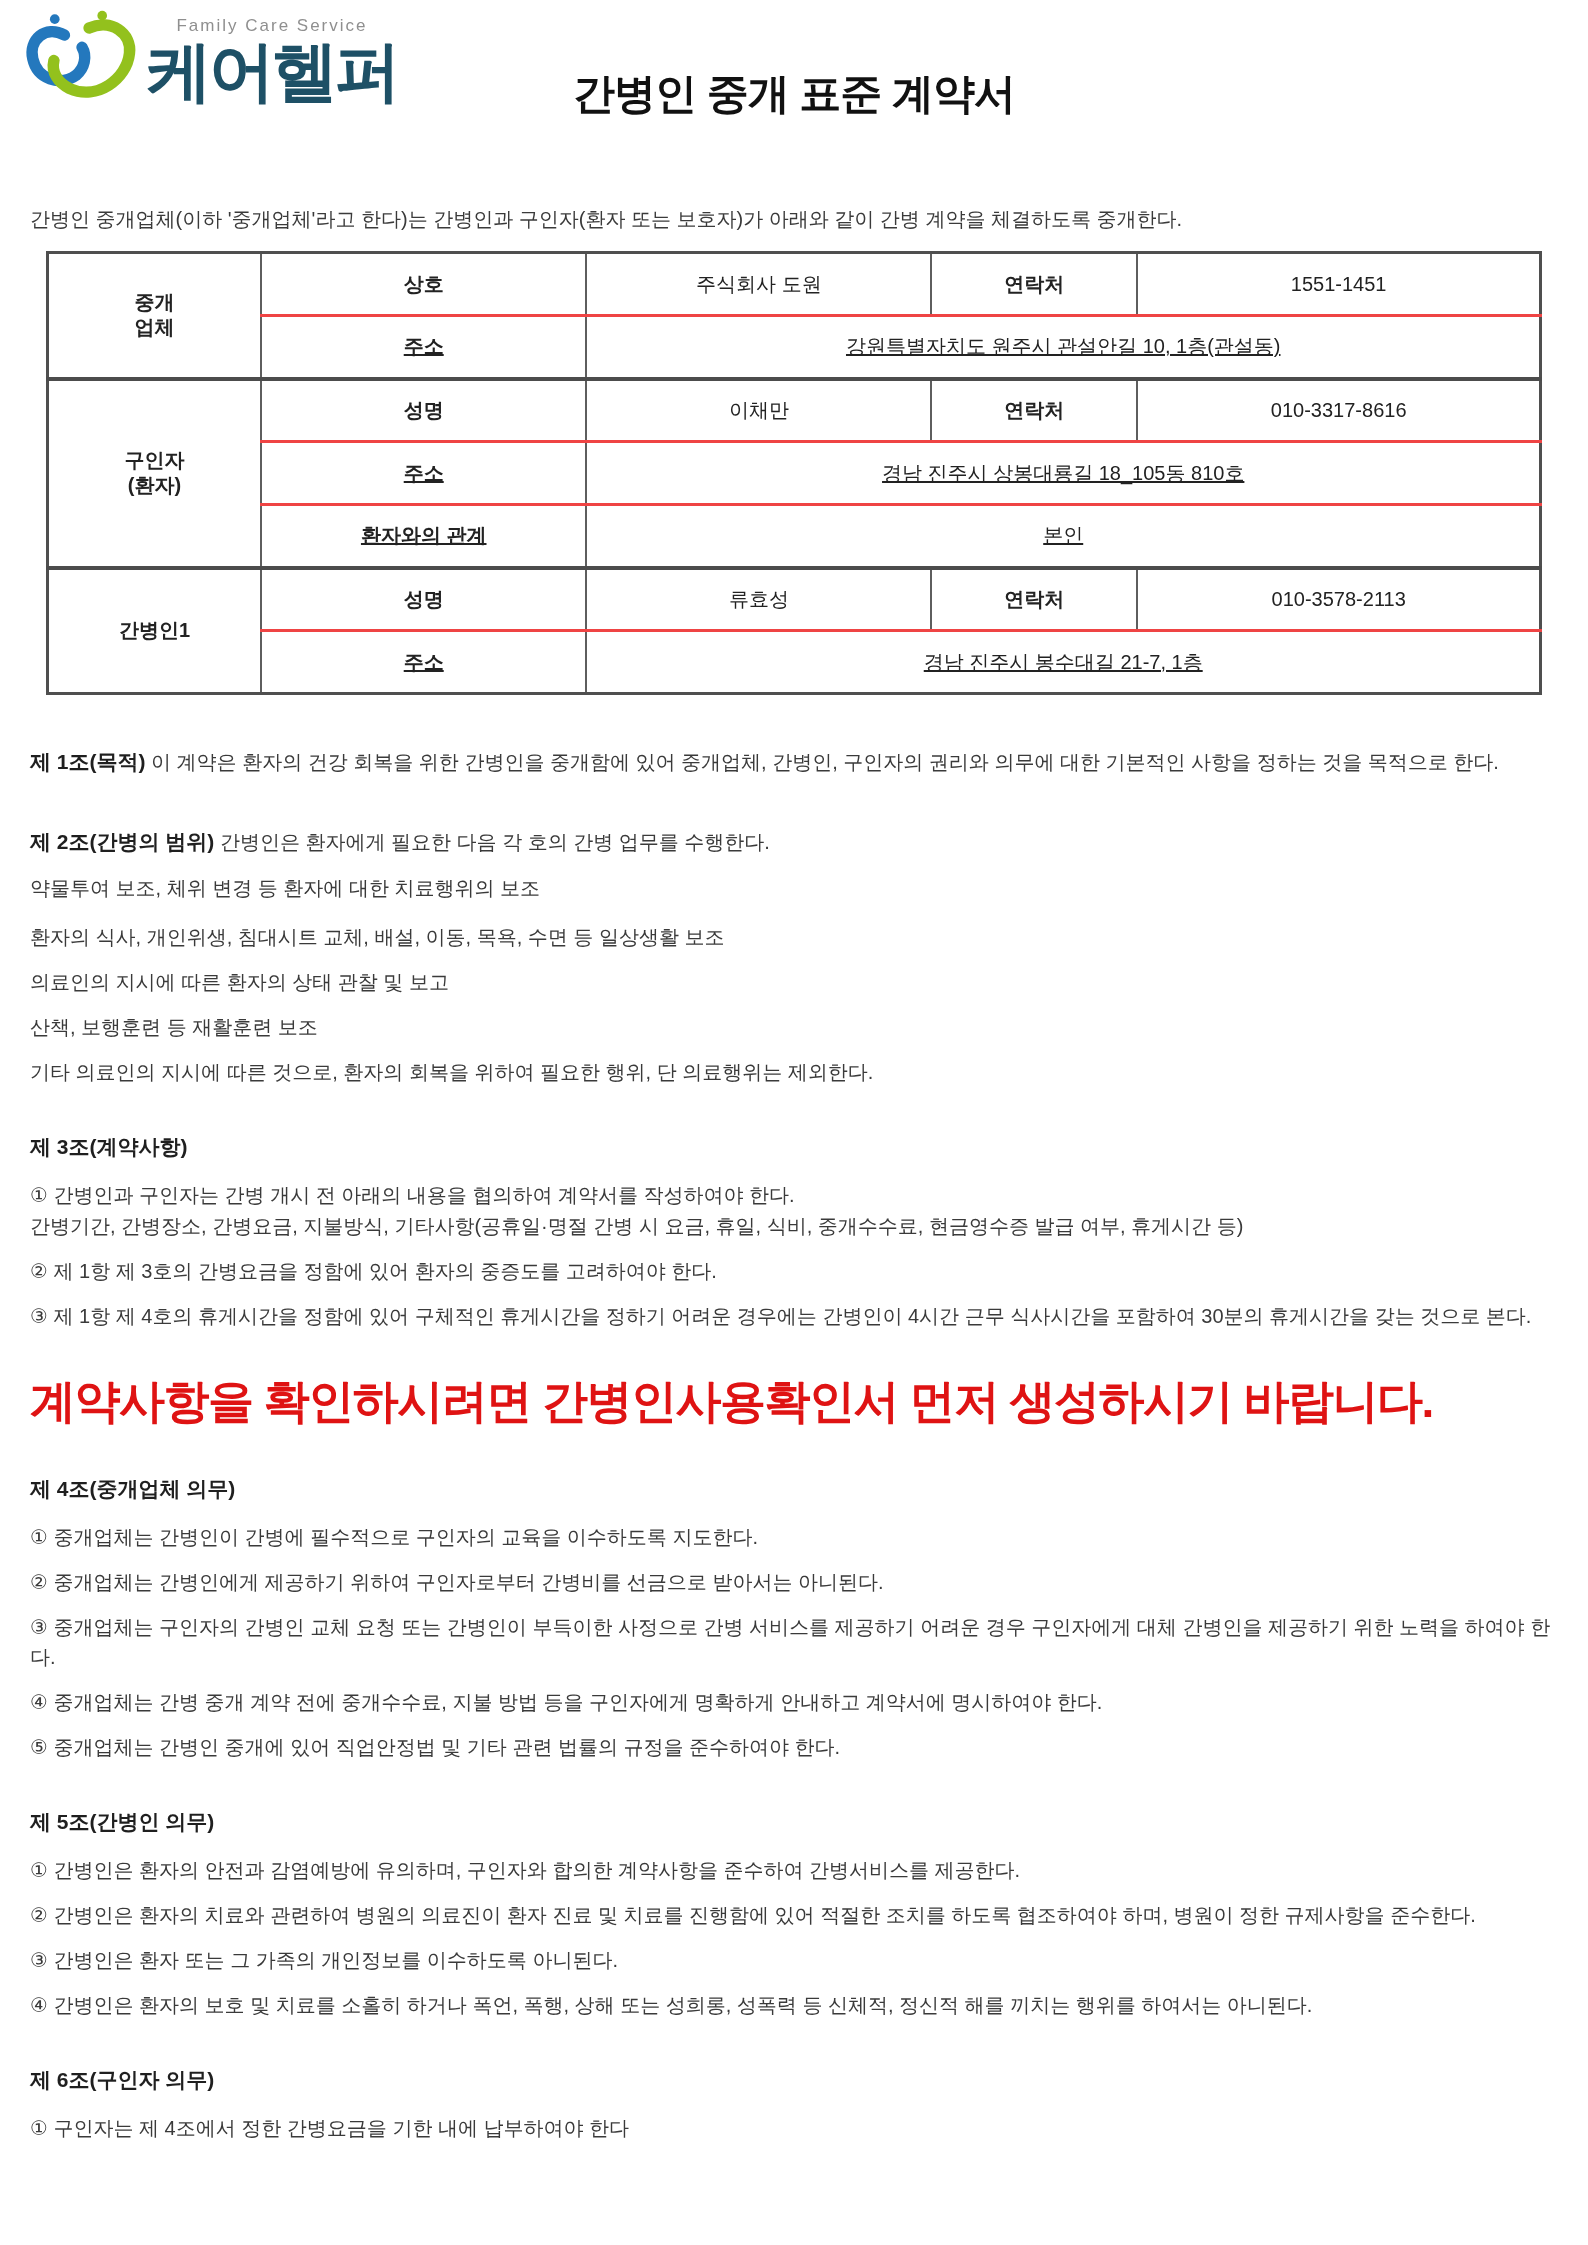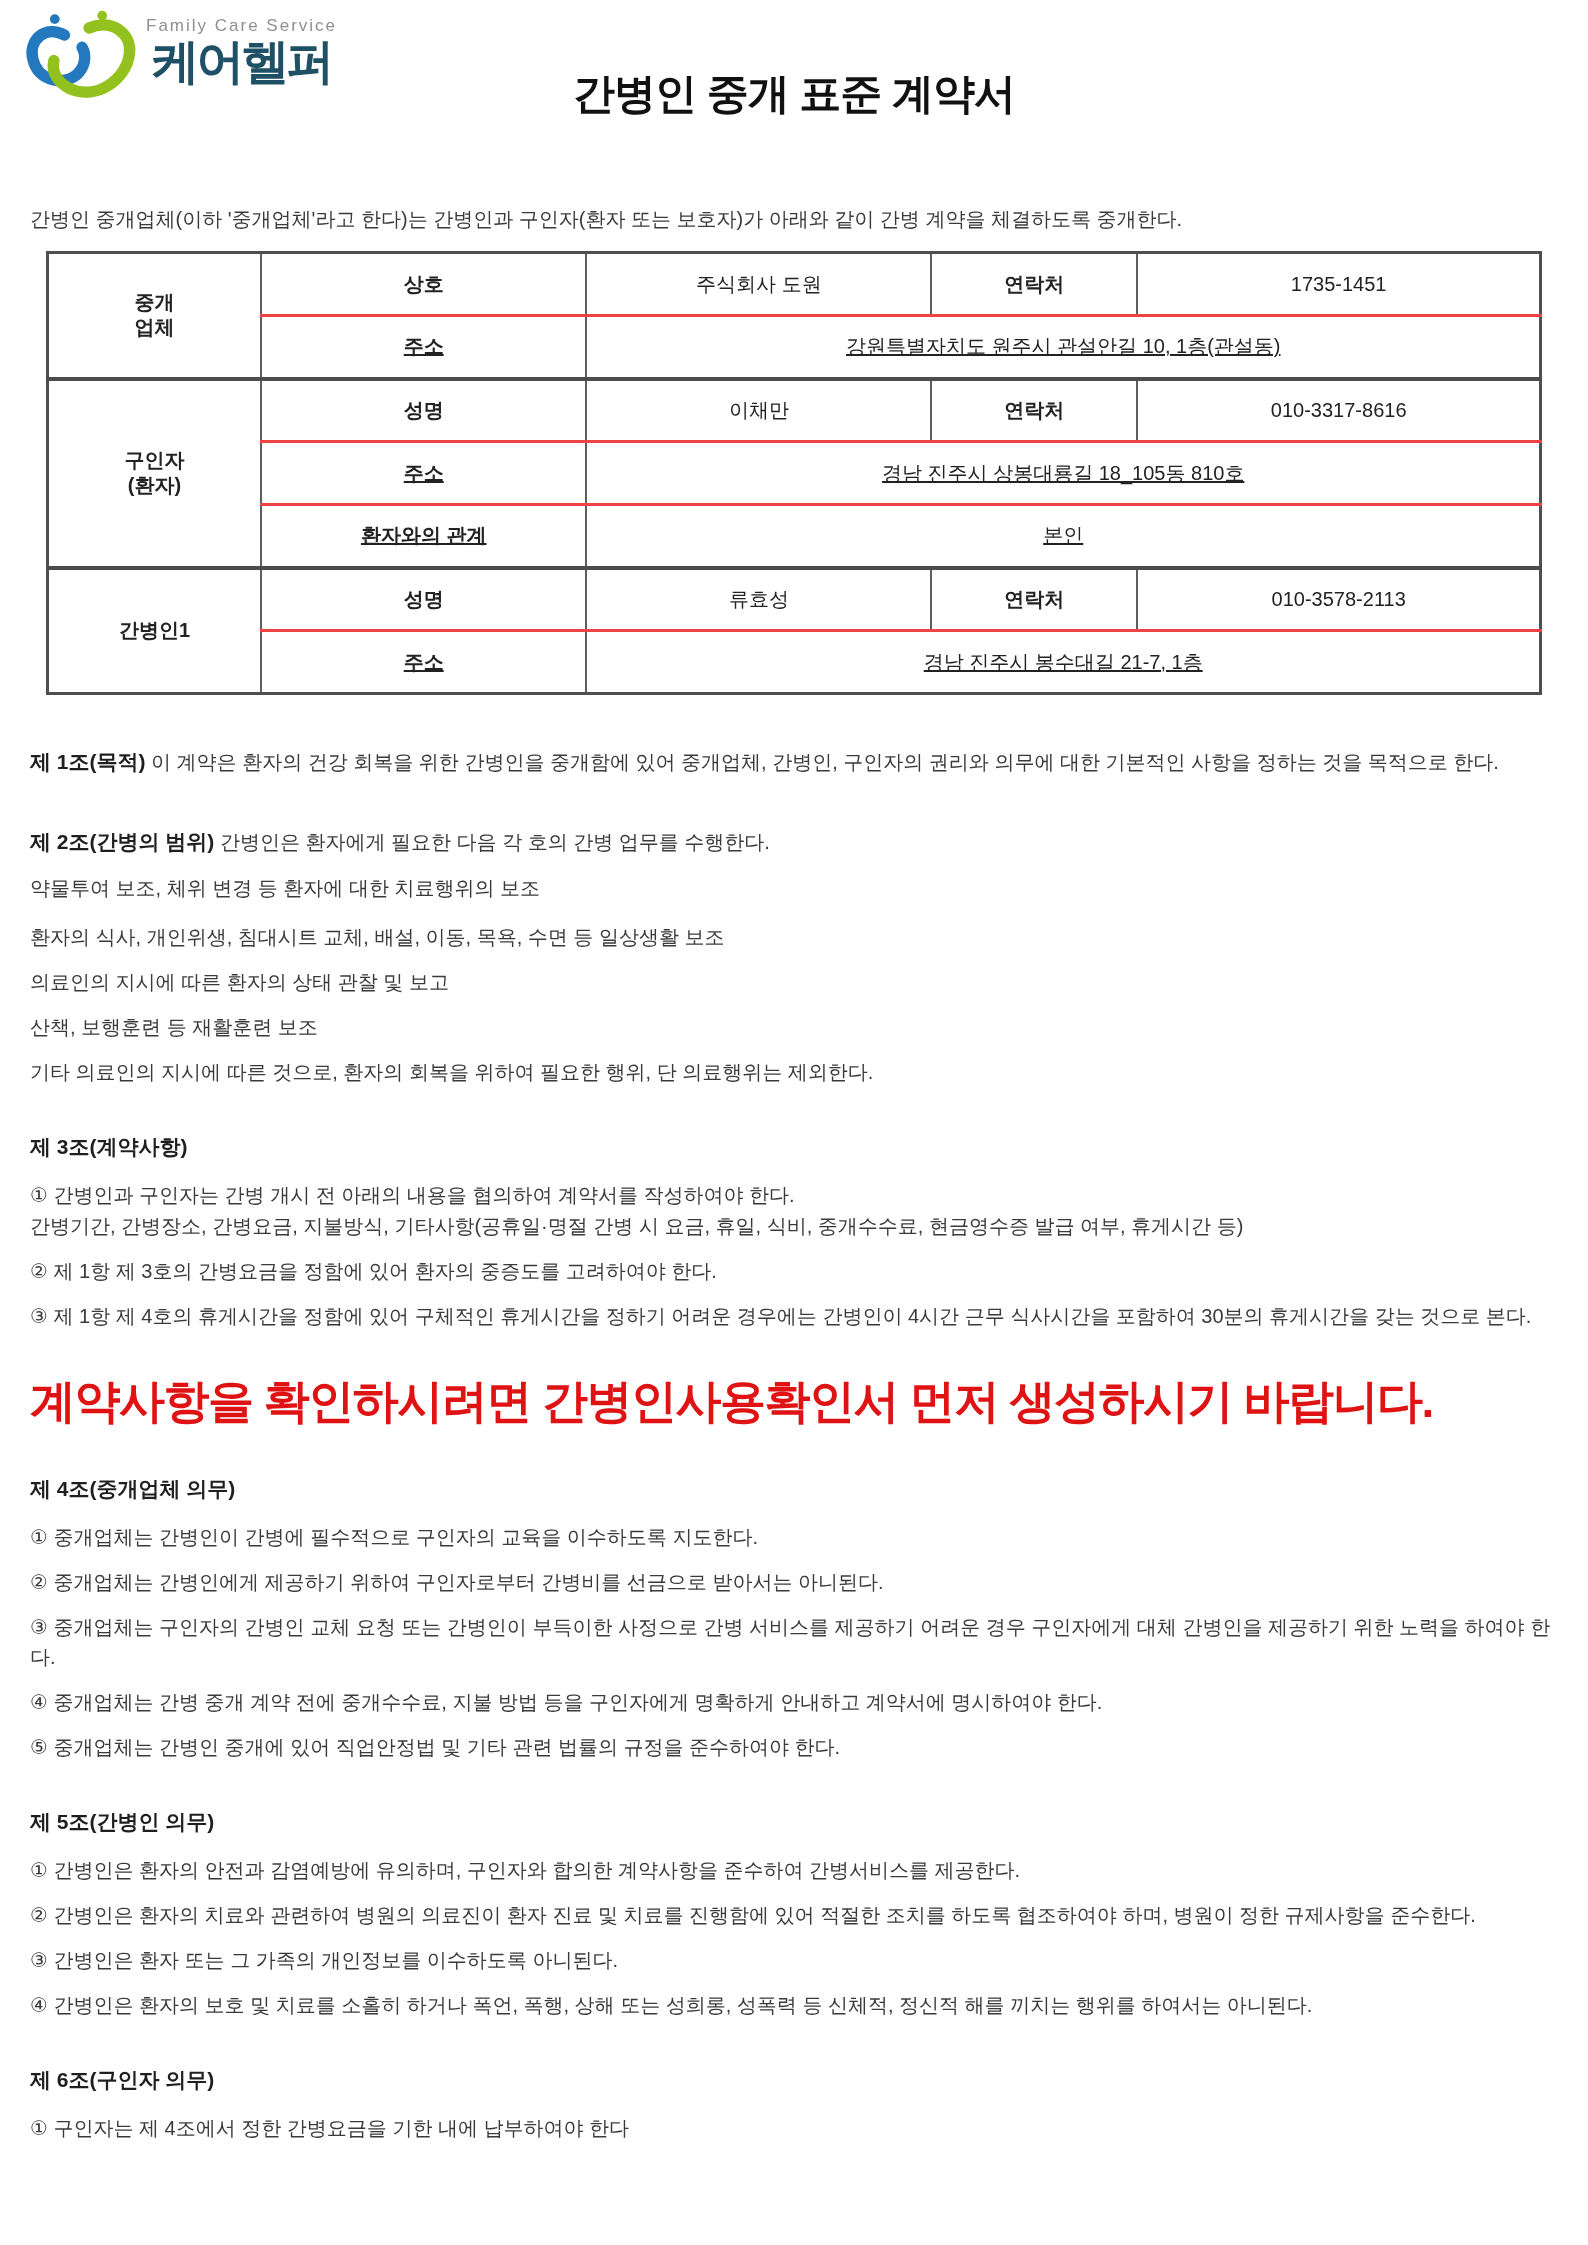--- a/index.html
+++ b/index.html
@@ -12,21 +12,21 @@
     color: #3a3a3a;
   }
   .page { width: 1588px; height: 2245px; overflow: hidden; position: relative; padding: 0 30px; }
 
   
   .header { position: relative; height: 140px; }
   .logo { position: absolute; left: -6px; top: 6px; display: flex; align-items: flex-start; }
   .logo-mark { flex: 0 0 auto; margin-top: 4px; }
   .logo-textblock { display: flex; flex-direction: column; align-items: center; margin-left: 6px; margin-top: 10px; }
   .logo-tagline { font-size: 17px; color: #8f8f8f; letter-spacing: 2px; font-weight: 500; }
-  .logo-name { font-size: 48px; font-weight: 800; color: #1e5066; letter-spacing: -3px; line-height: 1.0; margin-top: 2px; }
+  .logo-name { font-size: 66px; font-weight: 800; color: #1e5066; letter-spacing: -3px; line-height: 1.0; margin-top: 2px; }
   .doc-title {
     position: absolute; left: 50%; top: 66px; transform: translateX(-50%);
     font-size: 42px; font-weight: 800; color: #111; white-space: nowrap; letter-spacing: -1px;
   }
 
   
   .intro { margin-top: 66px; font-size: 20px; color: #3a3a3a; }
 
   
   .ctable { width: 1496px; margin: 18px auto 0 auto; border-collapse: collapse; table-layout: fixed; }
@@ -89,21 +89,21 @@
         <col style="width:13.8%">
         <col style="width:27%">
     </colgroup>
     <tbody>
       <tr>
         <td class="lbl" rowspan="2">중개
 업체</td>
         <td class="field">상호</td>
         <td class="val">주식회사 도원</td>
         <td class="field">연락처</td>
-        <td class="val">1735-1451</td>
+        <td class="val">1551-1451</td>
       </tr>
       <tr class="row-sep">
         <td class="field">주소</td>
         <td class="val" colspan="3">강원특별자치도 원주시 관설안길 10, 1층(관설동)</td>
       </tr>
       <tr class="group-sep">
         <td class="lbl" rowspan="3">구인자
 (환자)</td>
         <td class="field">성명</td>
         <td class="val">이채만</td>

